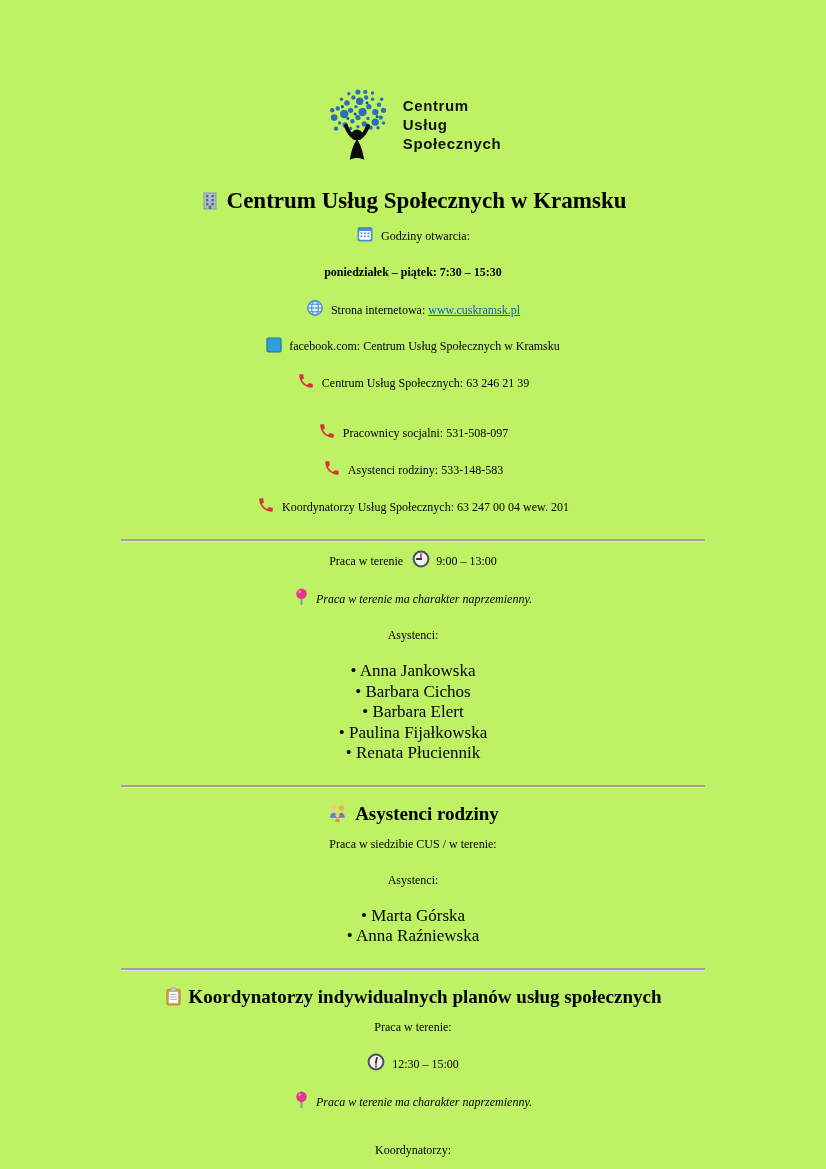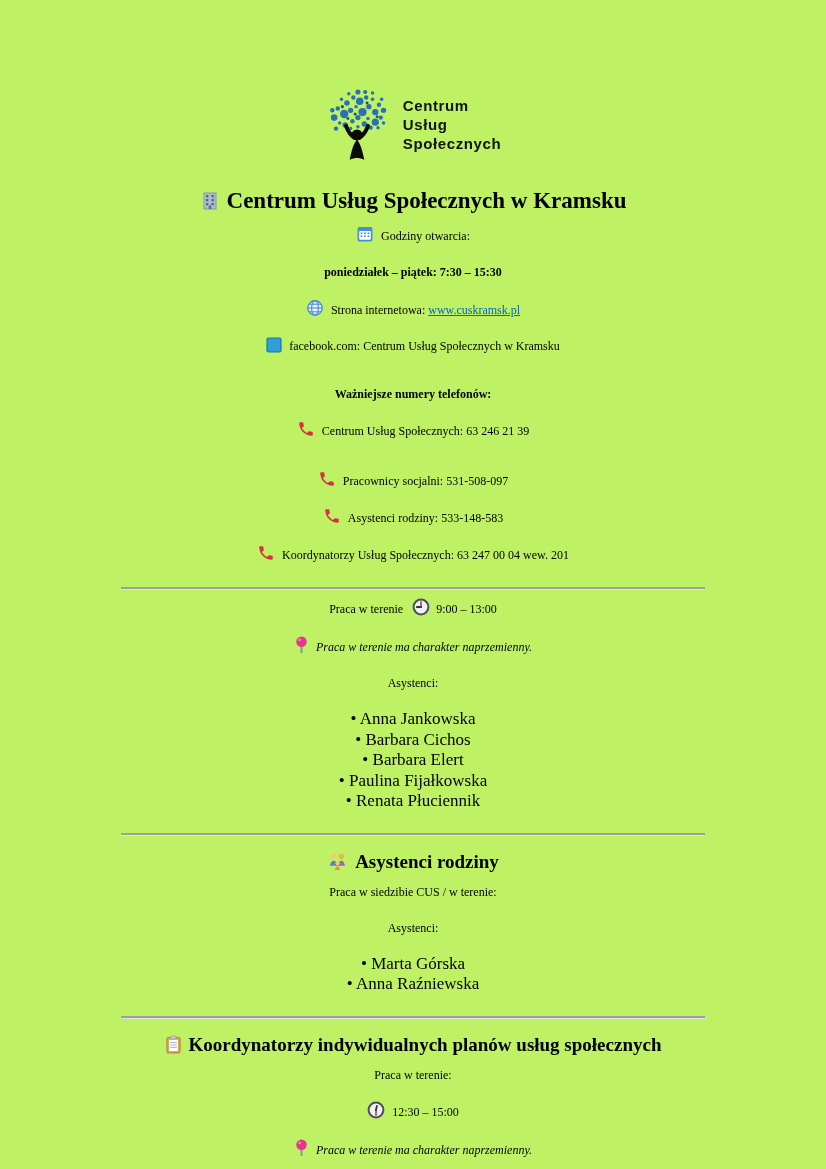--- a/index.html
+++ b/index.html
@@ -177,21 +177,20 @@
       </svg><span>Strona internetowa:</span>
       <a class="site-link" href="#">www.cuskramsk.pl</a>
     </p>
 
     <p class="line facebook-line">
       <svg class="ic" width="16" height="16" viewBox="0 0 16 16">
         <rect x="1" y="1" width="14" height="14" rx="1.5" fill="#2f9fd9" stroke="#1b76ab" stroke-width="1.2"></rect>
       </svg><span>facebook.com: Centrum Usług Społecznych w Kramsku</span>
     </p>
 
-    <p class="line phones-heading">Ważniejsze numery telefonów:</p>
 
     <p class="line phone-row">
       <svg class="ic" width="18" height="18" viewBox="0 0 24 24">
         <path fill="#d92f3f" d="M6.62 10.79c1.44 2.83 3.76 5.14 6.59 6.59l2.2-2.2c.27-.27.67-.36 1.02-.24 1.12.37 2.33.57 3.57.57.55 0 1 .45 1 1V20c0 .55-.45 1-1 1-9.39 0-17-7.61-17-17 0-.55.45-1 1-1h3.5c.55 0 1 .45 1 1 0 1.25.2 2.45.57 3.57.11.35.03.74-.25 1.02l-2.2 2.2z"></path>
       </svg><span>Centrum Usług Społecznych:</span> <span>63 246 21 39</span>
     </p>
 
     <p class="line phone-row gap">
       <svg class="ic" width="18" height="18" viewBox="0 0 24 24">
         <path fill="#d92f3f" d="M6.62 10.79c1.44 2.83 3.76 5.14 6.59 6.59l2.2-2.2c.27-.27.67-.36 1.02-.24 1.12.37 2.33.57 3.57.57.55 0 1 .45 1 1V20c0 .55-.45 1-1 1-9.39 0-17-7.61-17-17 0-.55.45-1 1-1h3.5c.55 0 1 .45 1 1 0 1.25.2 2.45.57 3.57.11.35.03.74-.25 1.02l-2.2 2.2z"></path>

